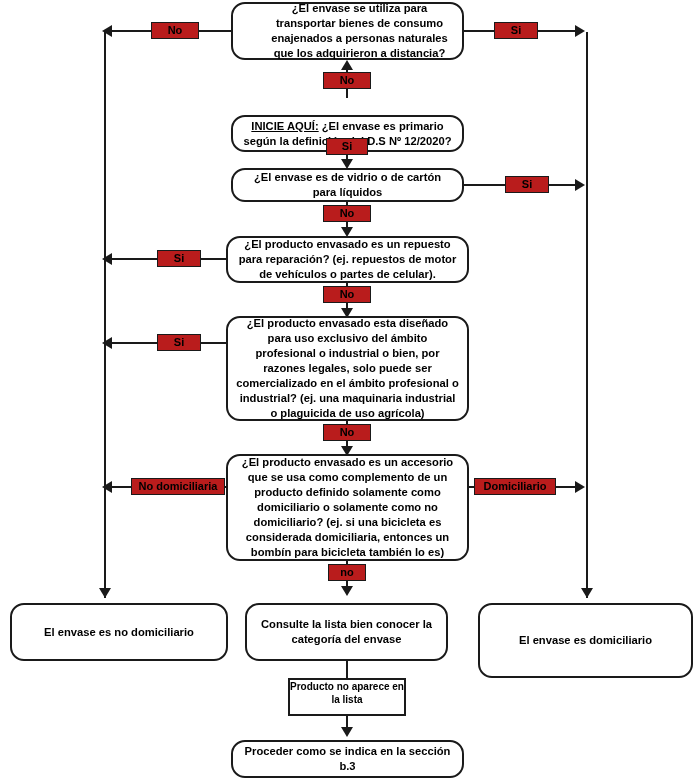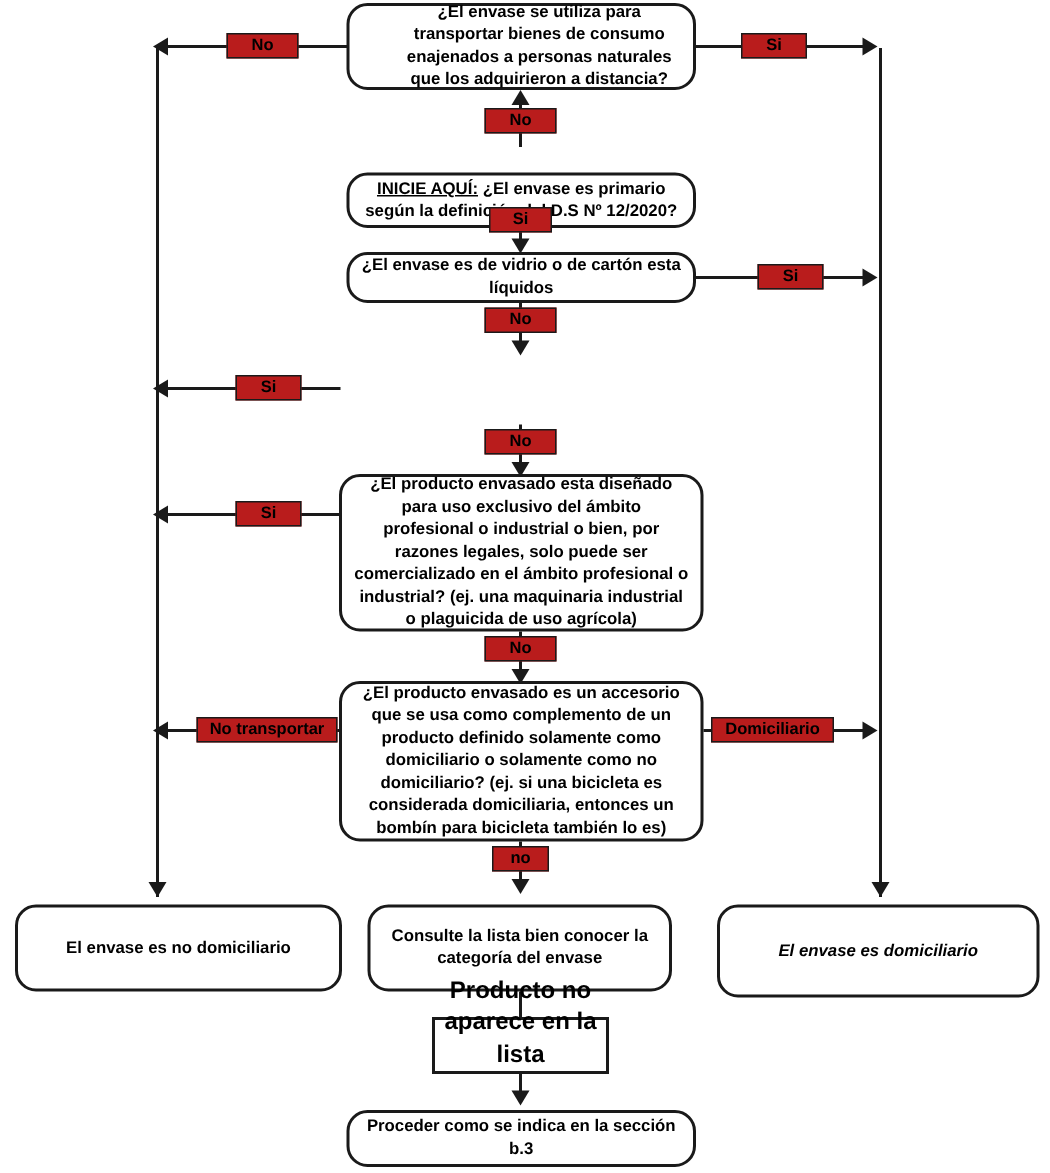--- a/index.html
+++ b/index.html
@@ -53,25 +53,25 @@
     white-space: nowrap;
     padding: 0 5px;
   }
   
   .boxsq {
     position: absolute;
     box-sizing: border-box;
     border: 2px solid #1a1a1a;
     background: #ffffff;
     display: flex;
-    align-items: flex-end;
+    align-items: flex-start;
     justify-content: center;
     text-align: center;
     font-weight: bold;
-    font-size: 16px;
+    font-size: 10px;
     line-height: 1.33;
     color: #000000;
     z-index: 4;
   }
   
   .vline, .hline {
     position: absolute;
     background: #1a1a1a;
     z-index: 2;
   }
@@ -141,35 +141,38 @@
     <span>No</span>
   </div>
 
   <div class="vline" style="left:346px; top:135px; height:29px;"></div>
   <div class="arrow down" style="left:341px; top:159px;"></div>
   <div class="chip" style="left:326px; top:138px; width:42px; height:17px;">
     <span>Si</span>
   </div>
 
   <div class="node" style="left:231px; top:168px; width:233px; height:34px;">
-    <span class="txt">¿El envase es de vidrio o de cartón esta líquidos</span>
+    <span class="txt">¿El envase es de vidrio o de cartón para líquidos</span>
   </div>
 
   <div class="hline" style="left:464px; top:184px; width:117px;"></div>
   <div class="arrow right" style="left:575px; top:179px;"></div>
   <div class="chip" style="left:505px; top:176px; width:44px; height:17px;">
     <span>Si</span>
   </div>
 
   <div class="vline" style="left:346px; top:202px; height:30px;"></div>
   <div class="arrow down" style="left:341px; top:227px;"></div>
   <div class="chip" style="left:323px; top:205px; width:48px; height:17px;">
     <span>No</span>
   </div>
 
+  <div class="node" style="left:226px; top:236px; width:243px; height:47px;">
+    <span class="txt">¿El producto envasado es un repuesto para reparación? (ej. repuestos de motor de vehículos o partes de celular).</span>
+  </div>
 
   <div class="hline" style="left:110px; top:258px; width:117px;"></div>
   <div class="arrow left" style="left:102px; top:253px;"></div>
   <div class="chip" style="left:157px; top:250px; width:44px; height:17px;">
     <span>Si</span>
   </div>
 
   <div class="vline" style="left:346px; top:283px; height:30px;"></div>
   <div class="arrow down" style="left:341px; top:308px;"></div>
   <div class="chip" style="left:323px; top:286px; width:48px; height:17px;">
@@ -192,21 +195,21 @@
     <span>No</span>
   </div>
 
   <div class="node" style="left:226px; top:454px; width:243px; height:107px;">
     <span class="txt">¿El producto envasado es un accesorio que se usa como complemento de un producto definido solamente como domiciliario o solamente como no domiciliario? (ej. si una bicicleta es considerada domiciliaria, entonces un bombín para bicicleta también lo es)</span>
   </div>
 
   <div class="hline" style="left:110px; top:486px; width:117px;"></div>
   <div class="arrow left" style="left:102px; top:481px;"></div>
   <div class="chip" style="left:131px; top:478px; width:94px; height:17px;">
-    <span>No transportar</span>
+    <span>No domiciliaria</span>
   </div>
 
   <div class="hline" style="left:469px; top:486px; width:112px;"></div>
   <div class="arrow right" style="left:575px; top:481px;"></div>
   <div class="chip" style="left:474px; top:478px; width:82px; height:17px;">
     <span>Domiciliario</span>
   </div>
 
   <div class="vline" style="left:346px; top:561px; height:30px;"></div>
   <div class="arrow down" style="left:341px; top:586px;"></div>
@@ -215,21 +218,21 @@
   </div>
 
   <div class="node" style="left:10px; top:603px; width:218px; height:58px;">
     <span class="txt">El envase es no domiciliario</span>
   </div>
 
   <div class="node" style="left:245px; top:603px; width:203px; height:58px;">
     <span class="txt">Consulte la lista bien conocer la categoría del envase</span>
   </div>
 
-  <div class="node" style="left:478px; top:603px; width:215px; height:62px;font-style:italic;">
+  <div class="node" style="left:478px; top:603px; width:215px; height:75px;">
     <span class="txt">El envase es domiciliario</span>
   </div>
 
   <div class="vline" style="left:346px; top:661px; height:18px;"></div>
 
   <div class="boxsq" style="left:288px; top:678px; width:118px; height:38px;">
     <span class="txt">Producto no aparece en la lista</span>
   </div>
 
   <div class="vline" style="left:346px; top:716px; height:16px;"></div>

